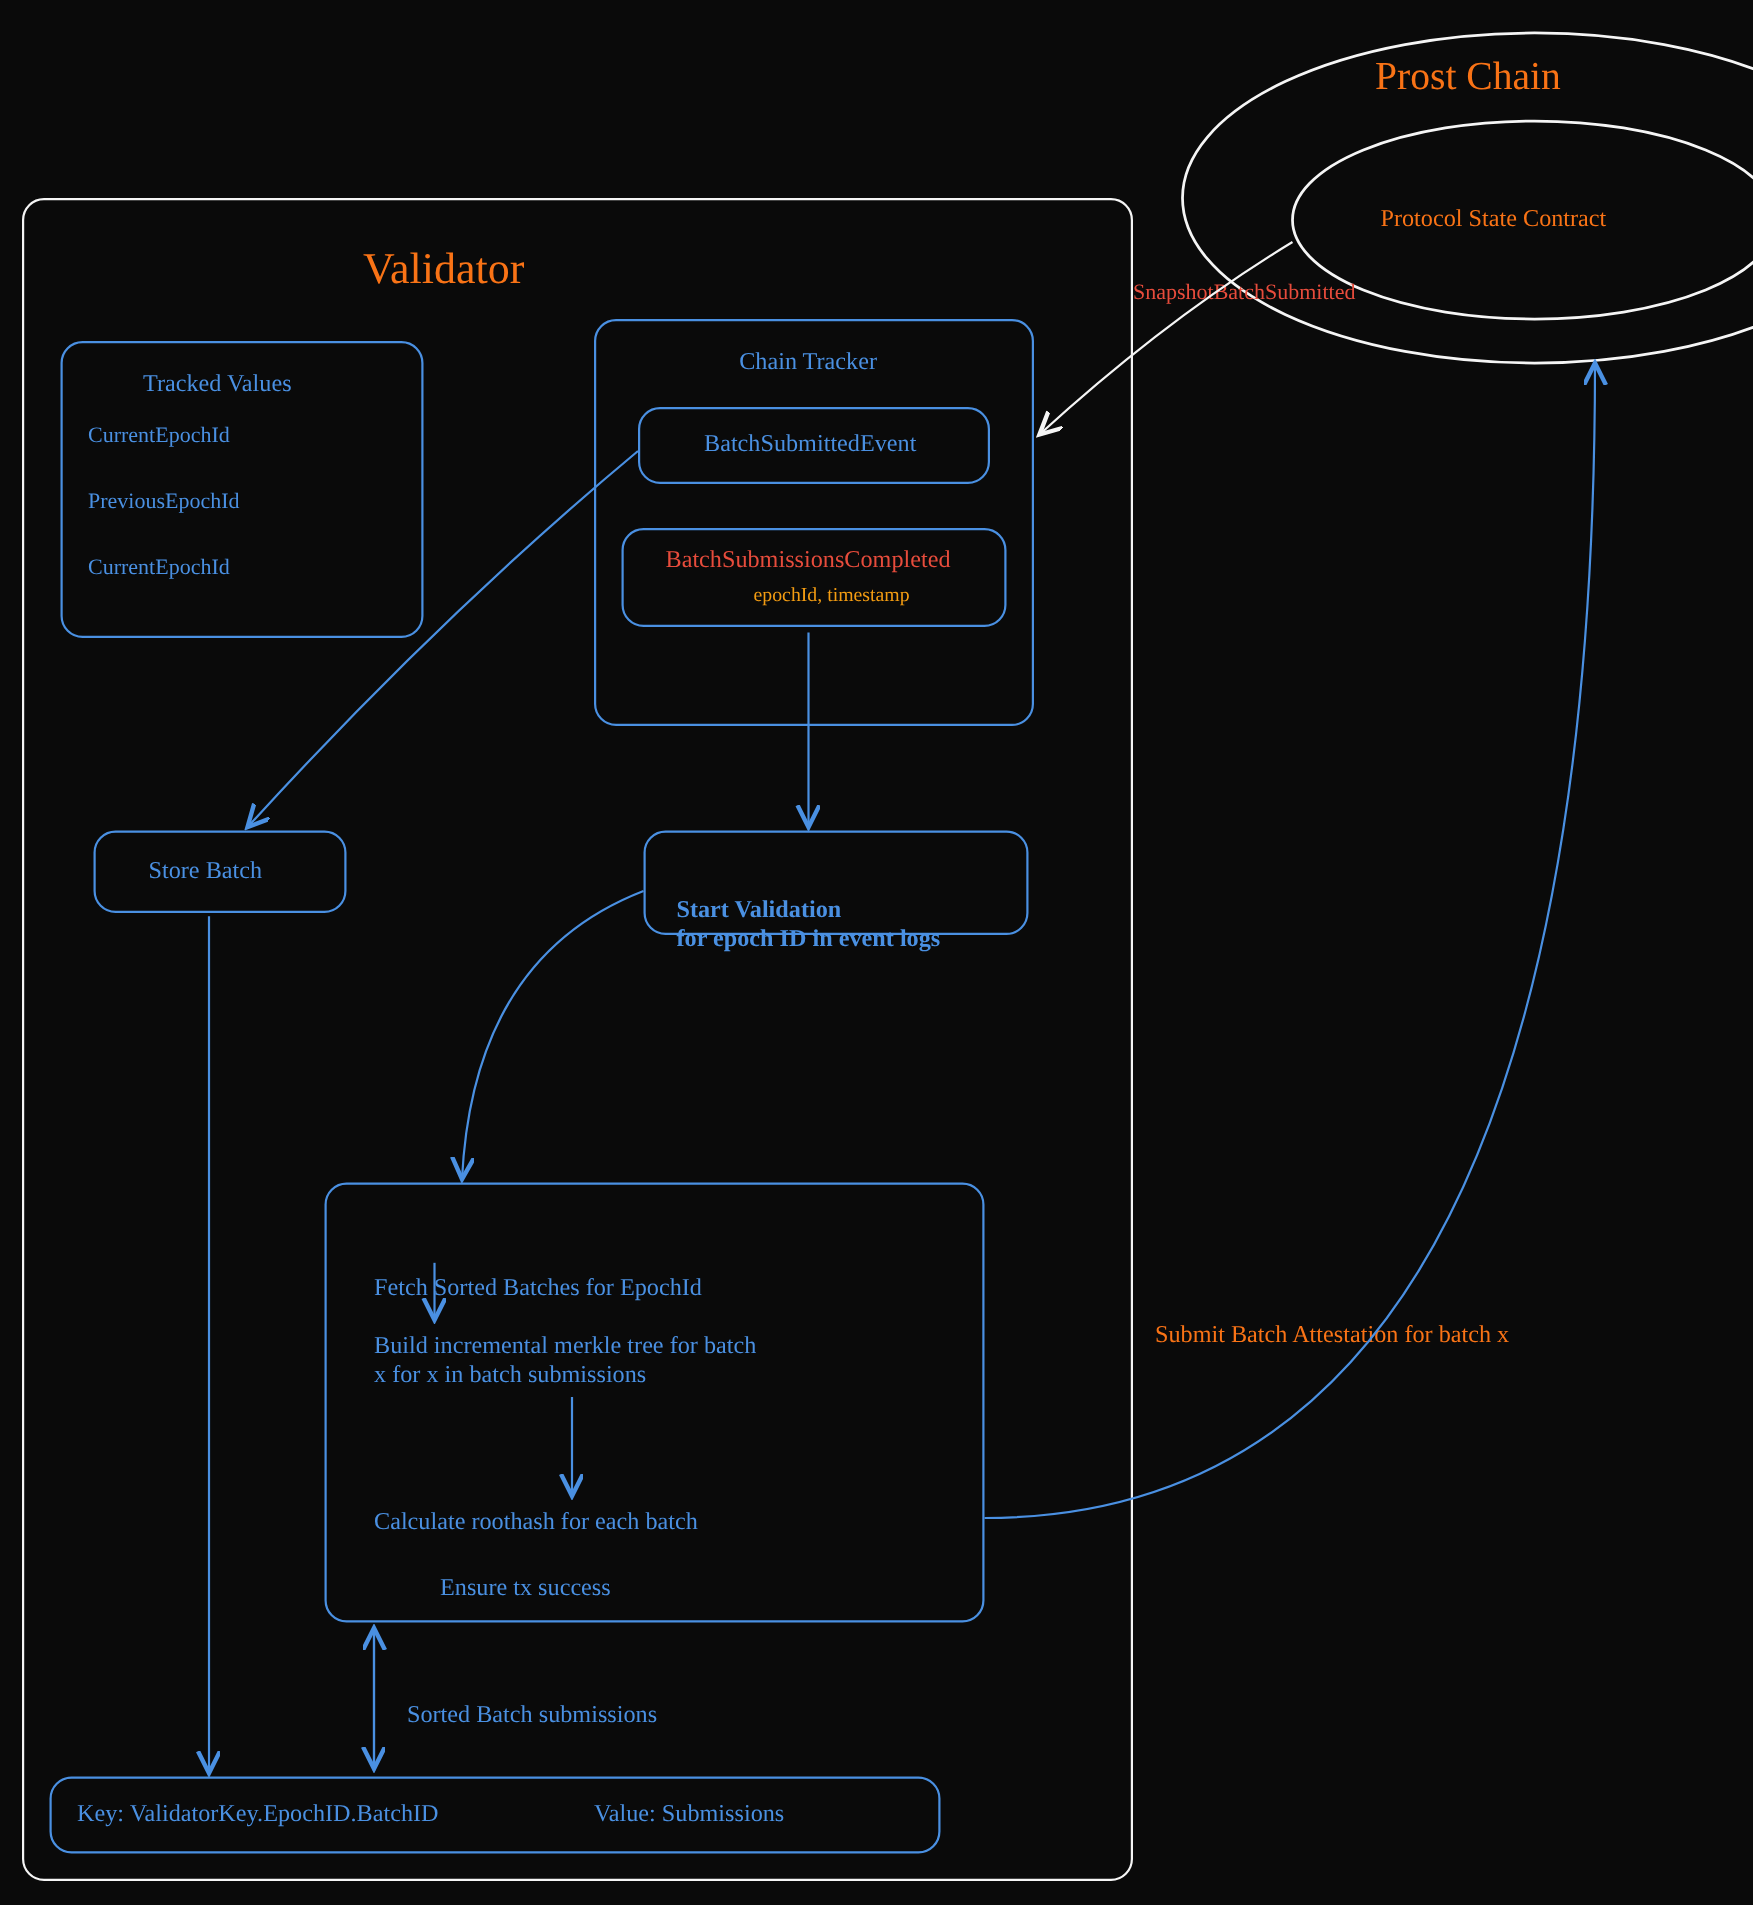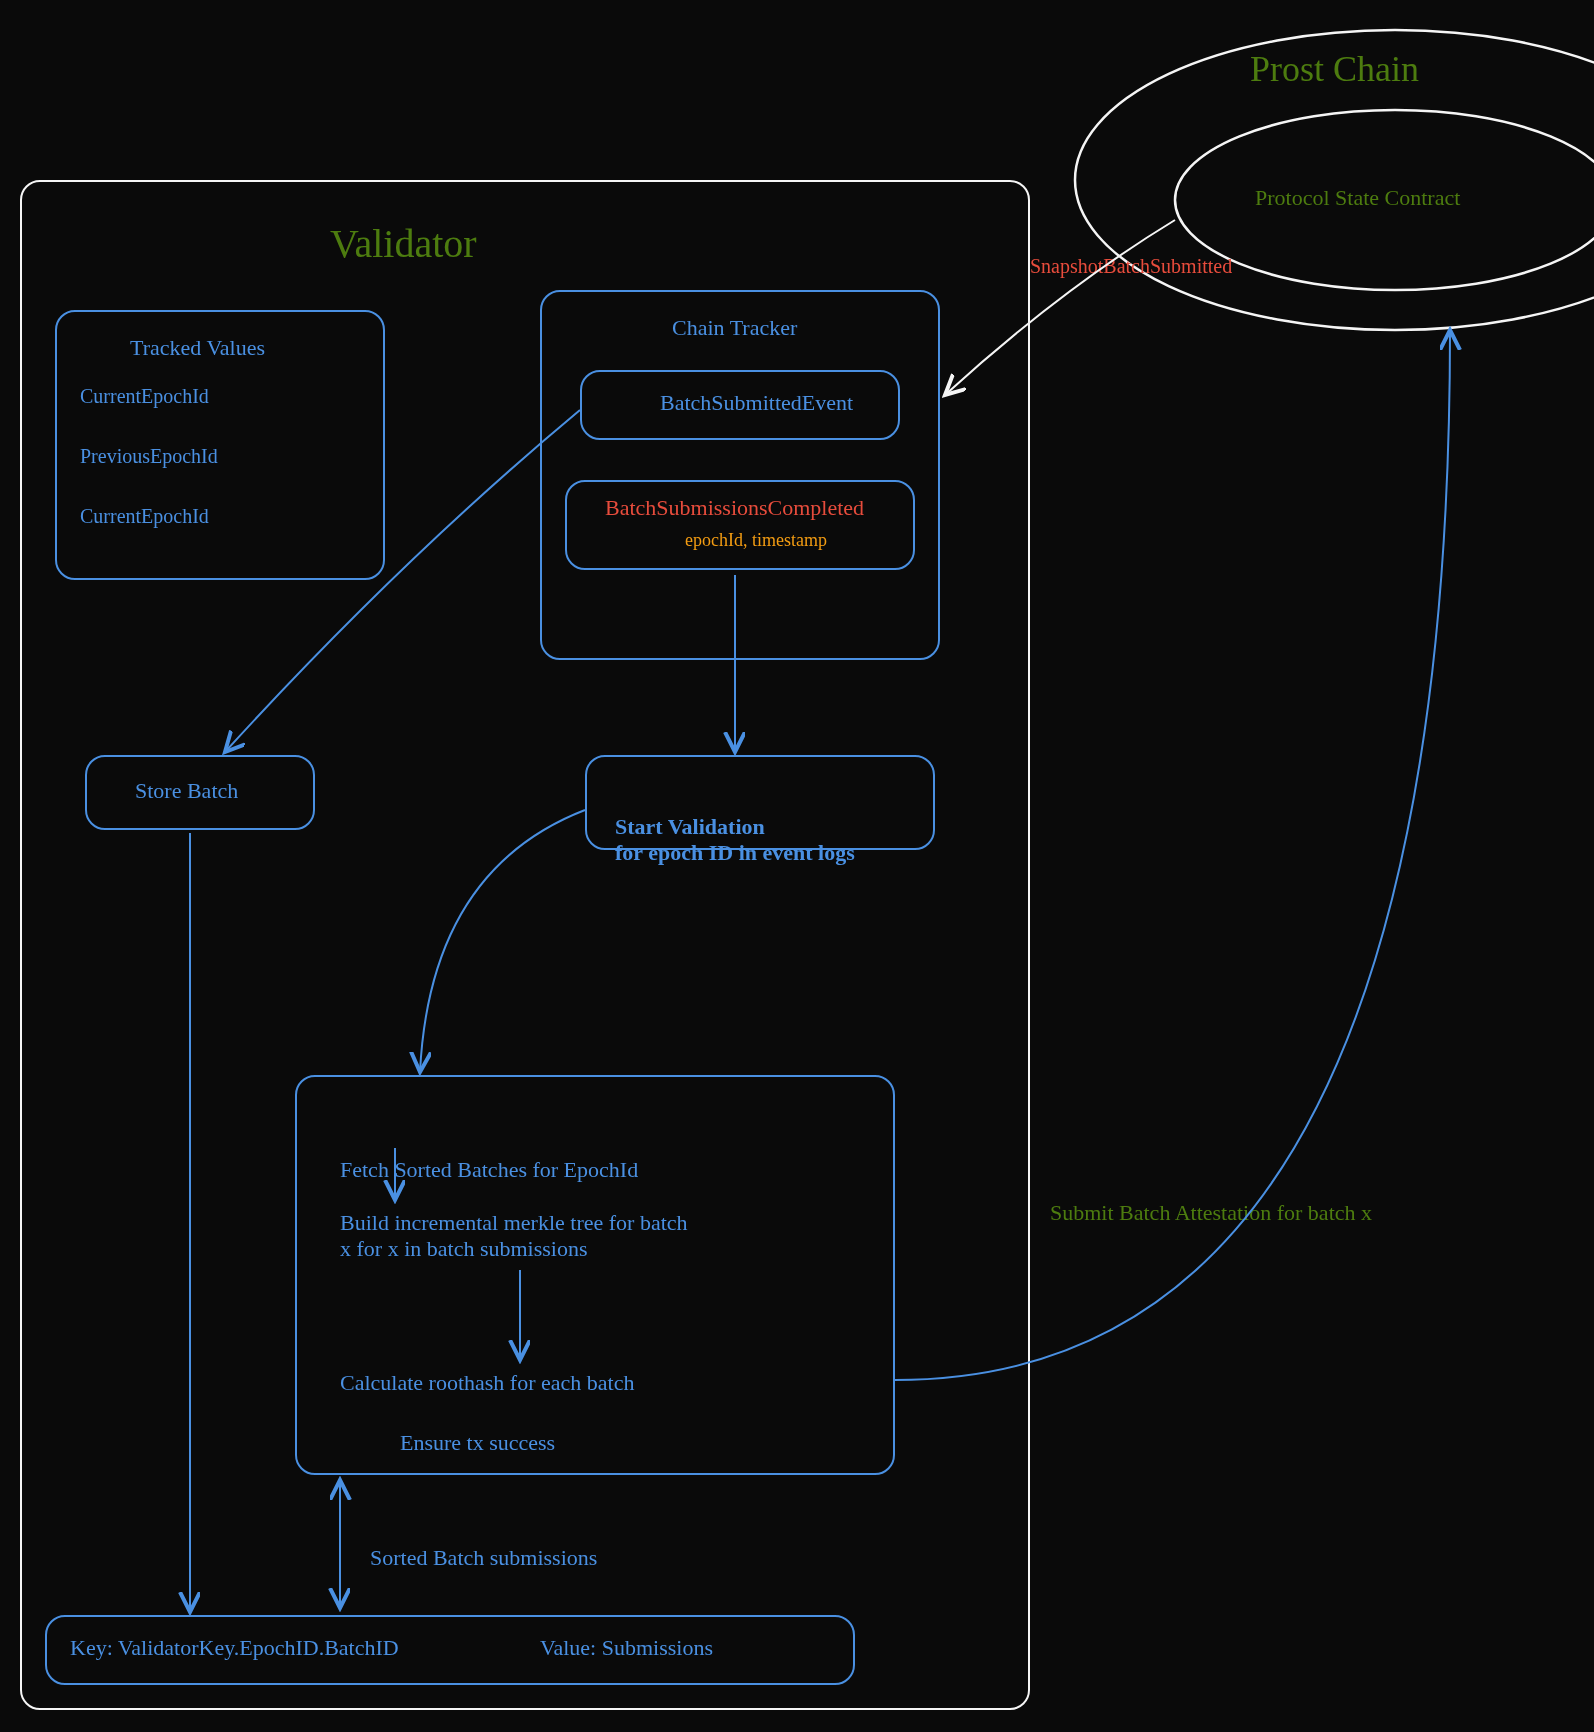--- a/index.html
+++ b/index.html
@@ -16,21 +16,21 @@
     position: absolute;
     border: 2px solid;
     border-radius: 20px;
   }
   .label {
     position: absolute;
     font-size: 22px;
     text-align: center;
   }
   .blue { color: #4a90e2; border-color: #4a90e2; }
-  .white { color: #4d7c0f; border-color: #f5f5f5; }
+  .white { color: #f97316; border-color: #f5f5f5; }
   .red { color: #e74c3c; }
   .orange { color: #f39c12; }
   svg.conn {
     position: absolute;
     top: 0; left: 0;
     width: 1594px; height: 1732px;
     pointer-events: none;
   }
 </style>
 </head>
@@ -42,21 +42,21 @@
 <div class="box blue" style="left:55px; top:310px; width:330px; height:270px;"></div>
 <div class="label blue" style="left:130px; top:335px;">Tracked Values</div>
 <div class="label blue" style="left:80px; top:385px; font-size:20px;">CurrentEpochId</div>
 <div class="label blue" style="left:80px; top:445px; font-size:20px;">PreviousEpochId</div>
 <div class="label blue" style="left:80px; top:505px; font-size:20px;">CurrentEpochId</div>
 
 <div class="box blue" style="left:540px; top:290px; width:400px; height:370px;"></div>
 <div class="label blue" style="left:660px; top:315px;margin-left:12px;">Chain Tracker</div>
 
 <div class="box blue" style="left:580px; top:370px; width:320px; height:70px;"></div>
-<div class="label blue" style="left:640px; top:390px;margin-left:20px;">BatchSubmittedEvent</div>
+<div class="label blue" style="left:640px; top:390px;">BatchSubmittedEvent</div>
 
 <div class="box blue" style="left:565px; top:480px; width:350px; height:90px;"></div>
 <div class="label red" style="left:605px; top:495px;">BatchSubmissionsCompleted</div>
 <div class="label orange" style="left:665px; top:530px; font-size:18px;margin-left:20px;">epochId, timestamp</div>
 
 <div class="box blue" style="left:85px; top:755px; width:230px; height:75px;"></div>
 <div class="label blue" style="left:135px; top:778px;">Store Batch</div>
 
 <div class="box blue" style="left:585px; top:755px; width:350px; height:95px;"></div>
 <div class="label blue" style="left:615px; top:814px; text-align:left; white-space:pre-line;font-weight:bold;">Start Validation

